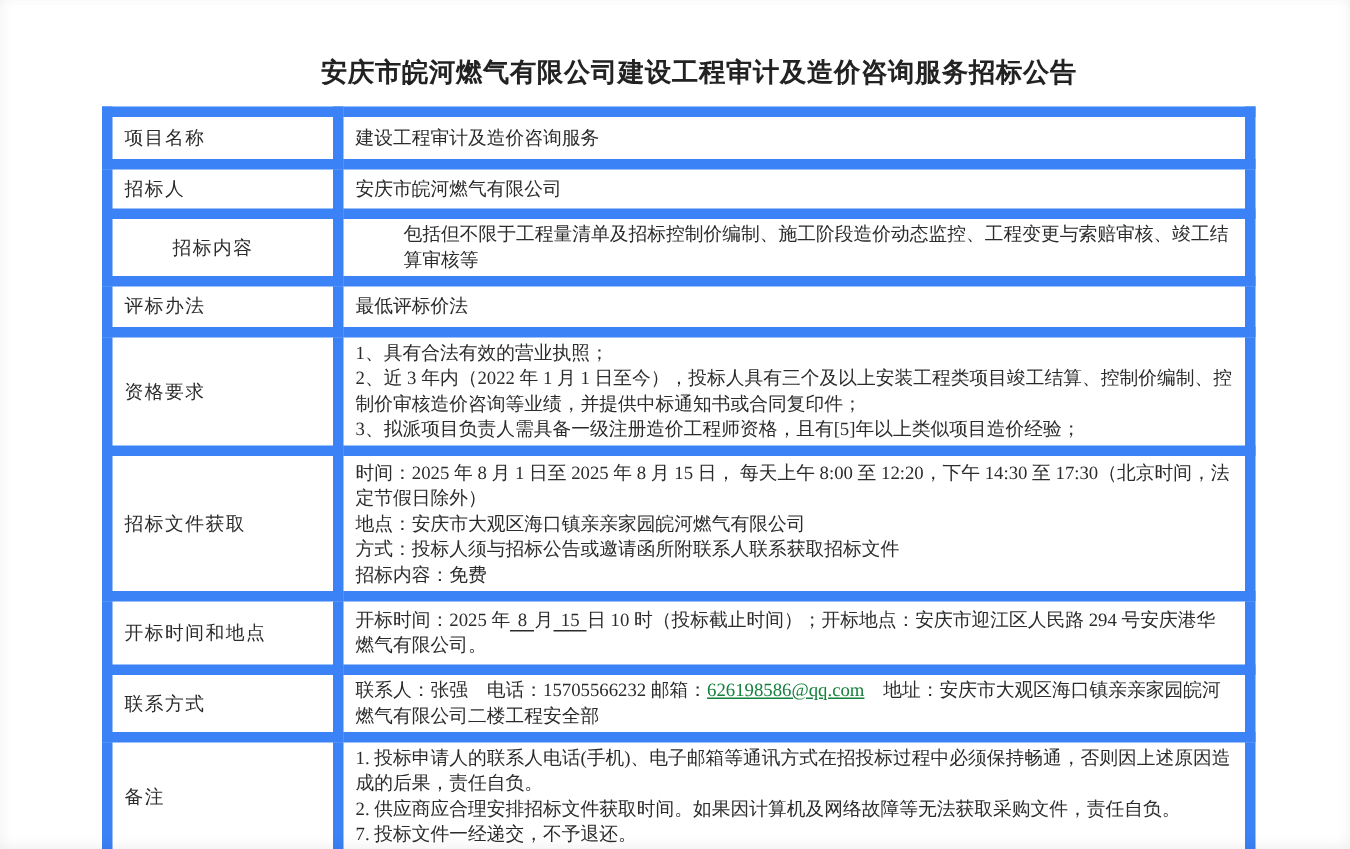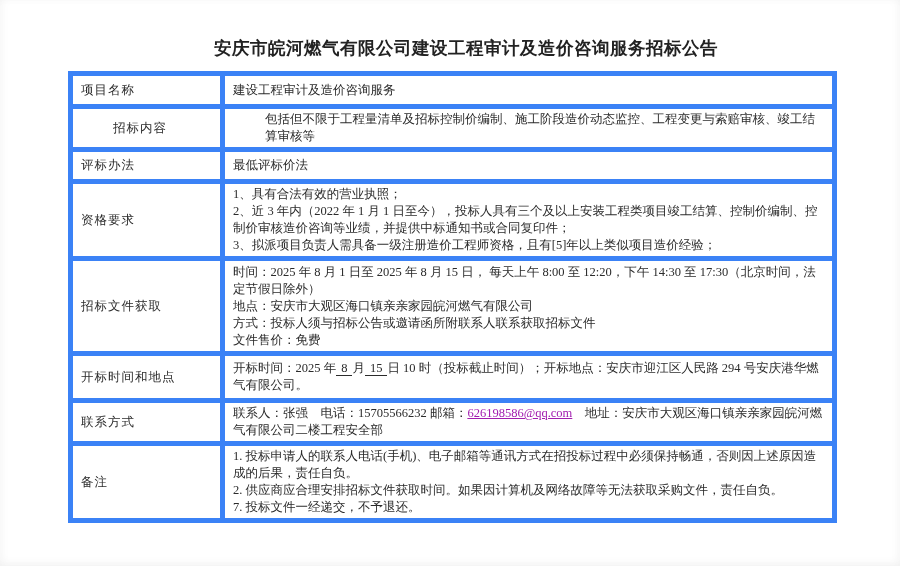--- a/index.html
+++ b/index.html
@@ -38,41 +38,41 @@
   table.tender {
     position: absolute;
     left: 68px;
     top: 71px;
     width: 769px;
     border-collapse: collapse;
     table-layout: fixed;
     font-size: 12.5px;
   }
   table.tender td {
-    border: 5px solid #3b82f6;
+    border: 7px solid #3b82f6;
     vertical-align: middle;
     padding: 2px 8px;
     line-height: 17px;
     color: #2b2b2b;
     margin-left: 17px;
   }
   td.label-cell {
     width: 131px;
     padding-left: 11px;
     letter-spacing: 1px;
   }
   td.content-cell .cell-line {
     
   }
   .uline-num {
     border-bottom: 1px solid #2b2b2b;
     padding: 0 5px;
   }
   a.email-link {
-    color: #a21caf;
+    color: #15803d;
     text-decoration: underline;
     cursor: pointer;
   }
   
   tr.r0  td { height: 24px; }
   tr.r1  td { height: 22px; }
   tr.r2  td { height: 23px; padding-left: 40px; }
   tr.r3  td { height: 20px; }
   tr.r4  td { height: 23px; }
   tr.r5  td { height: 66px; }
@@ -89,20 +89,24 @@
 
   <div class="doc-title">安庆市皖河燃气有限公司建设工程审计及造价咨询服务招标公告</div>
 
   <table class="tender">
     <tbody>
       <tr class="r0">
         <td class="label-cell">项目名称</td>
         <td class="content-cell">建设工程审计及造价咨询服务</td>
       </tr>
 
+      <tr class="r1">
+        <td class="label-cell">招标人</td>
+        <td class="content-cell">安庆市皖河燃气有限公司</td>
+      </tr>
 
       <tr class="r2">
         <td class="label-cell">招标内容</td>
         <td class="content-cell">包括但不限于工程量清单及招标控制价编制、施工阶段造价动态监控、工程变更与索赔审核、竣工结算审核等</td>
       </tr>
 
 
       <tr class="r4">
         <td class="label-cell">评标办法</td>
         <td class="content-cell">最低评标价法</td>
@@ -116,21 +120,21 @@
           <div class="cell-line">3、拟派项目负责人需具备一级注册造价工程师资格，且有[5]年以上类似项目造价经验；</div>
         </td>
       </tr>
 
       <tr class="r6">
         <td class="label-cell">招标文件获取</td>
         <td class="content-cell">
           <div class="cell-line">时间：2025 年 8 月 1 日至 2025 年 8 月 15 日， 每天上午 8:00 至 12:20，下午 14:30 至 17:30（北京时间，法定节假日除外）</div>
           <div class="cell-line">地点：安庆市大观区海口镇亲亲家园皖河燃气有限公司</div>
           <div class="cell-line">方式：投标人须与招标公告或邀请函所附联系人联系获取招标文件</div>
-          <div class="cell-line">文件售价：免费</div>
+          <div class="cell-line">招标内容：免费</div>
         </td>
       </tr>
 
       <tr class="r7">
         <td class="label-cell">开标时间和地点</td>
         <td class="content-cell">
           <span>开标时间：2025 年</span><span class="uline-num">8</span><span>月</span><span class="uline-num">15</span><span>日 10 时（投标截止时间）；开标地点：安庆市迎江区人民路 294 号安庆港华燃气有限公司。</span>
         </td>
       </tr>
 

